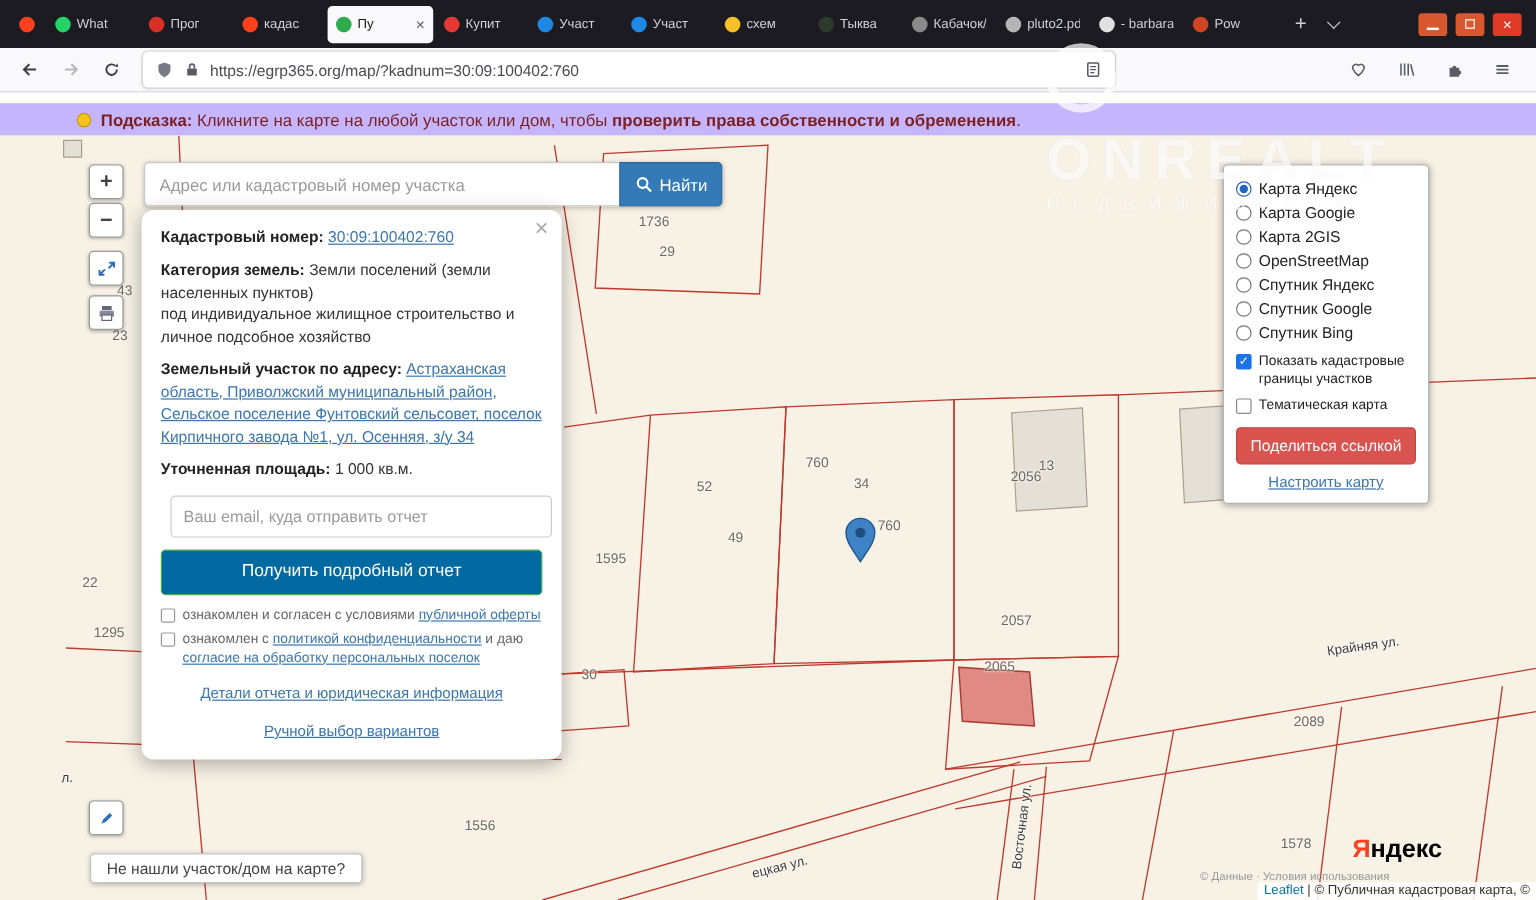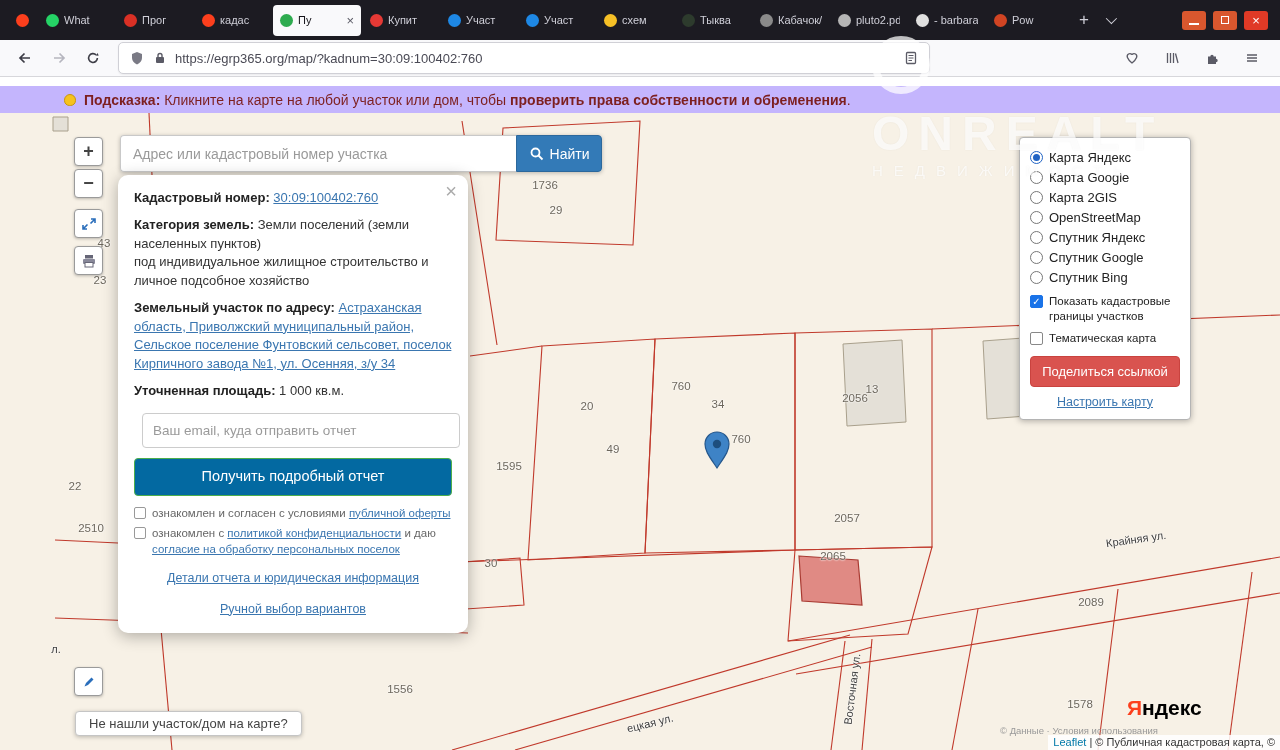--- a/index.html
+++ b/index.html
@@ -274,23 +274,23 @@
         <circle cx="717" cy="331" r="4.2" fill="#1d4e7e"></circle>
       </g>
     </svg>
 
     <div id="map-labels">
         <div class="map-label" style="left: 545px; top: 72px; transform: translate(-50%, -50%);">1736</div>
         <div class="map-label" style="left: 556px; top: 97px; transform: translate(-50%, -50%);">29</div>
         <div class="map-label" style="left: 104px; top: 130px; transform: translate(-50%, -50%);">43</div>
         <div class="map-label" style="left: 100px; top: 167px; transform: translate(-50%, -50%);">23</div>
         <div class="map-label" style="left: 75px; top: 373px; transform: translate(-50%, -50%);">22</div>
-        <div class="map-label" style="left: 91px; top: 415px; transform: translate(-50%, -50%);">2510</div>
+        <div class="map-label" style="left: 91px; top: 415px; transform: translate(-50%, -50%);">1295</div>
         <div class="map-label" style="left: 509px; top: 353px; transform: translate(-50%, -50%);">1595</div>
-        <div class="map-label" style="left: 587px; top: 293px; transform: translate(-50%, -50%);">20</div>
+        <div class="map-label" style="left: 587px; top: 293px; transform: translate(-50%, -50%);">52</div>
         <div class="map-label" style="left: 613px; top: 336px; transform: translate(-50%, -50%);">49</div>
         <div class="map-label" style="left: 681px; top: 273px; transform: translate(-50%, -50%);">760</div>
         <div class="map-label" style="left: 718px; top: 283px; transform: translate(-50%, -50%); margin-top: 8px;">34</div>
         <div class="map-label" style="left: 741px; top: 326px; transform: translate(-50%, -50%);">760</div>
         <div class="map-label" style="left: 872px; top: 276px; transform: translate(-50%, -50%);">13</div>
         <div class="map-label" style="left: 855px; top: 285px; transform: translate(-50%, -50%);">2056</div>
         <div class="map-label" style="left: 847px; top: 405px; transform: translate(-50%, -50%);">2057</div>
         <div class="map-label" style="left: 833px; top: 443px; transform: translate(-50%, -50%);">2065</div>
         <div class="map-label" style="left: 491px; top: 450px; transform: translate(-50%, -50%);">30</div>
         <div class="map-label" style="left: 400px; top: 576px; transform: translate(-50%, -50%);">1556</div>

